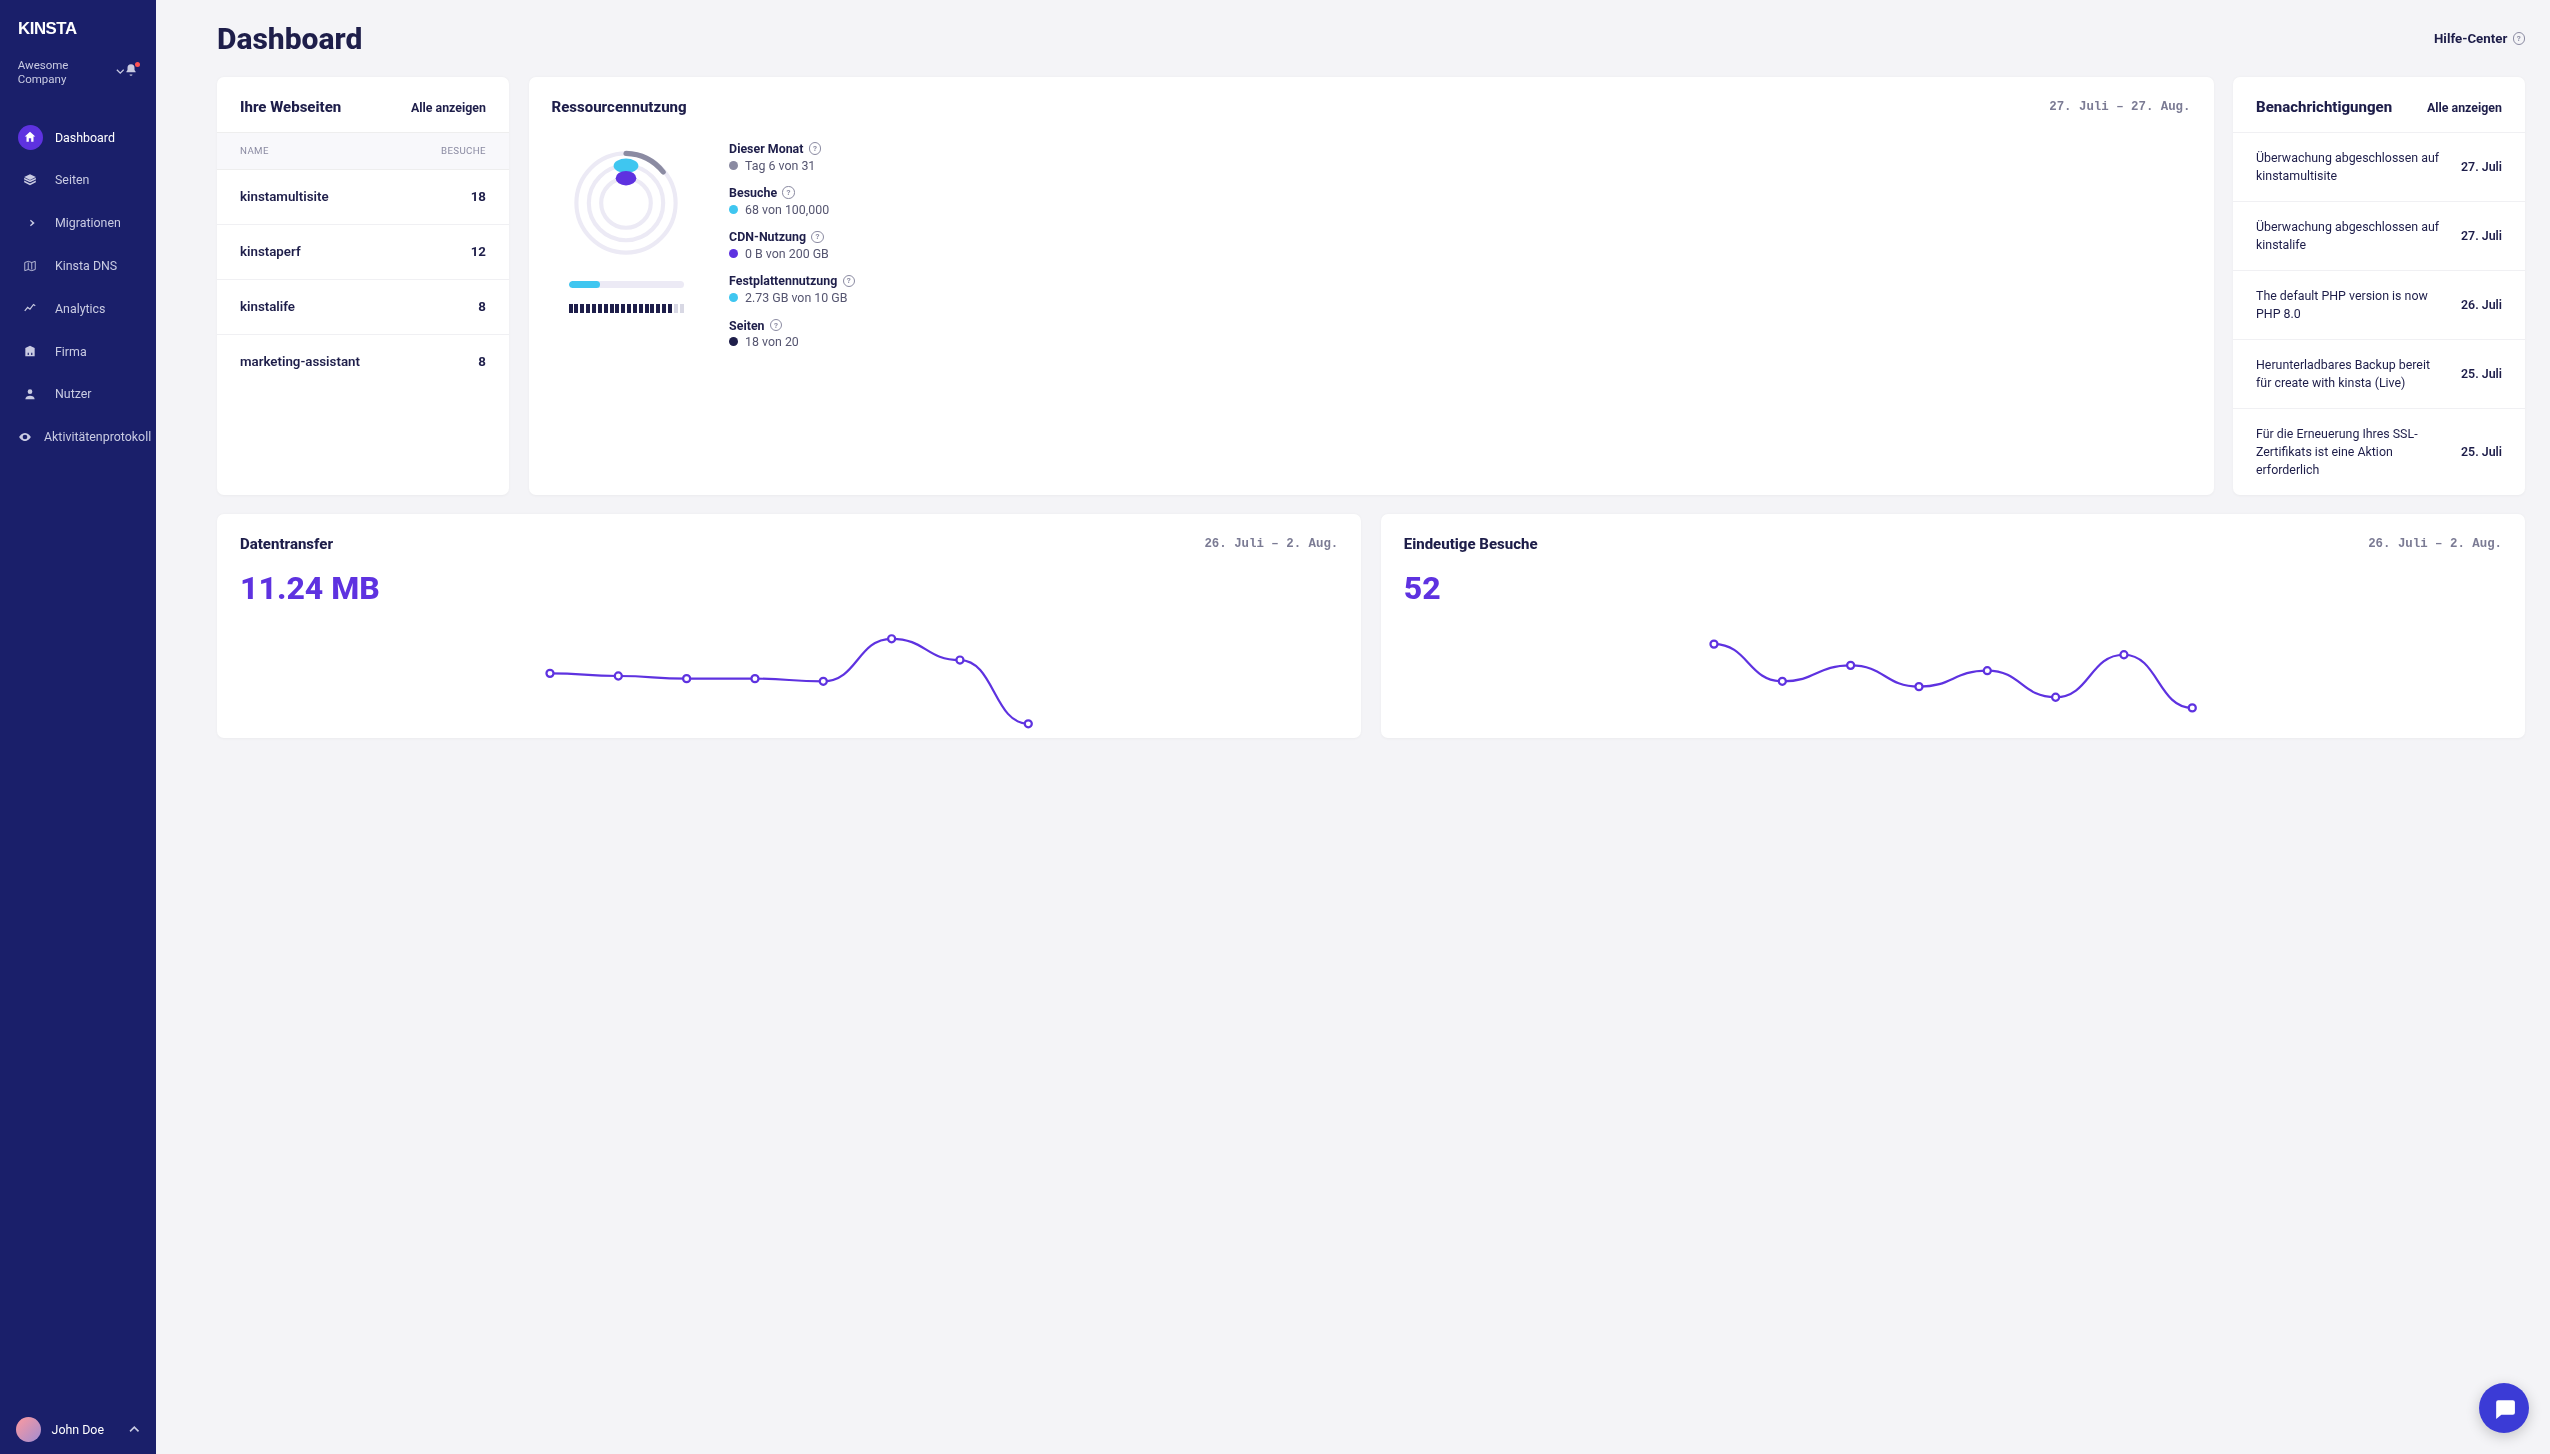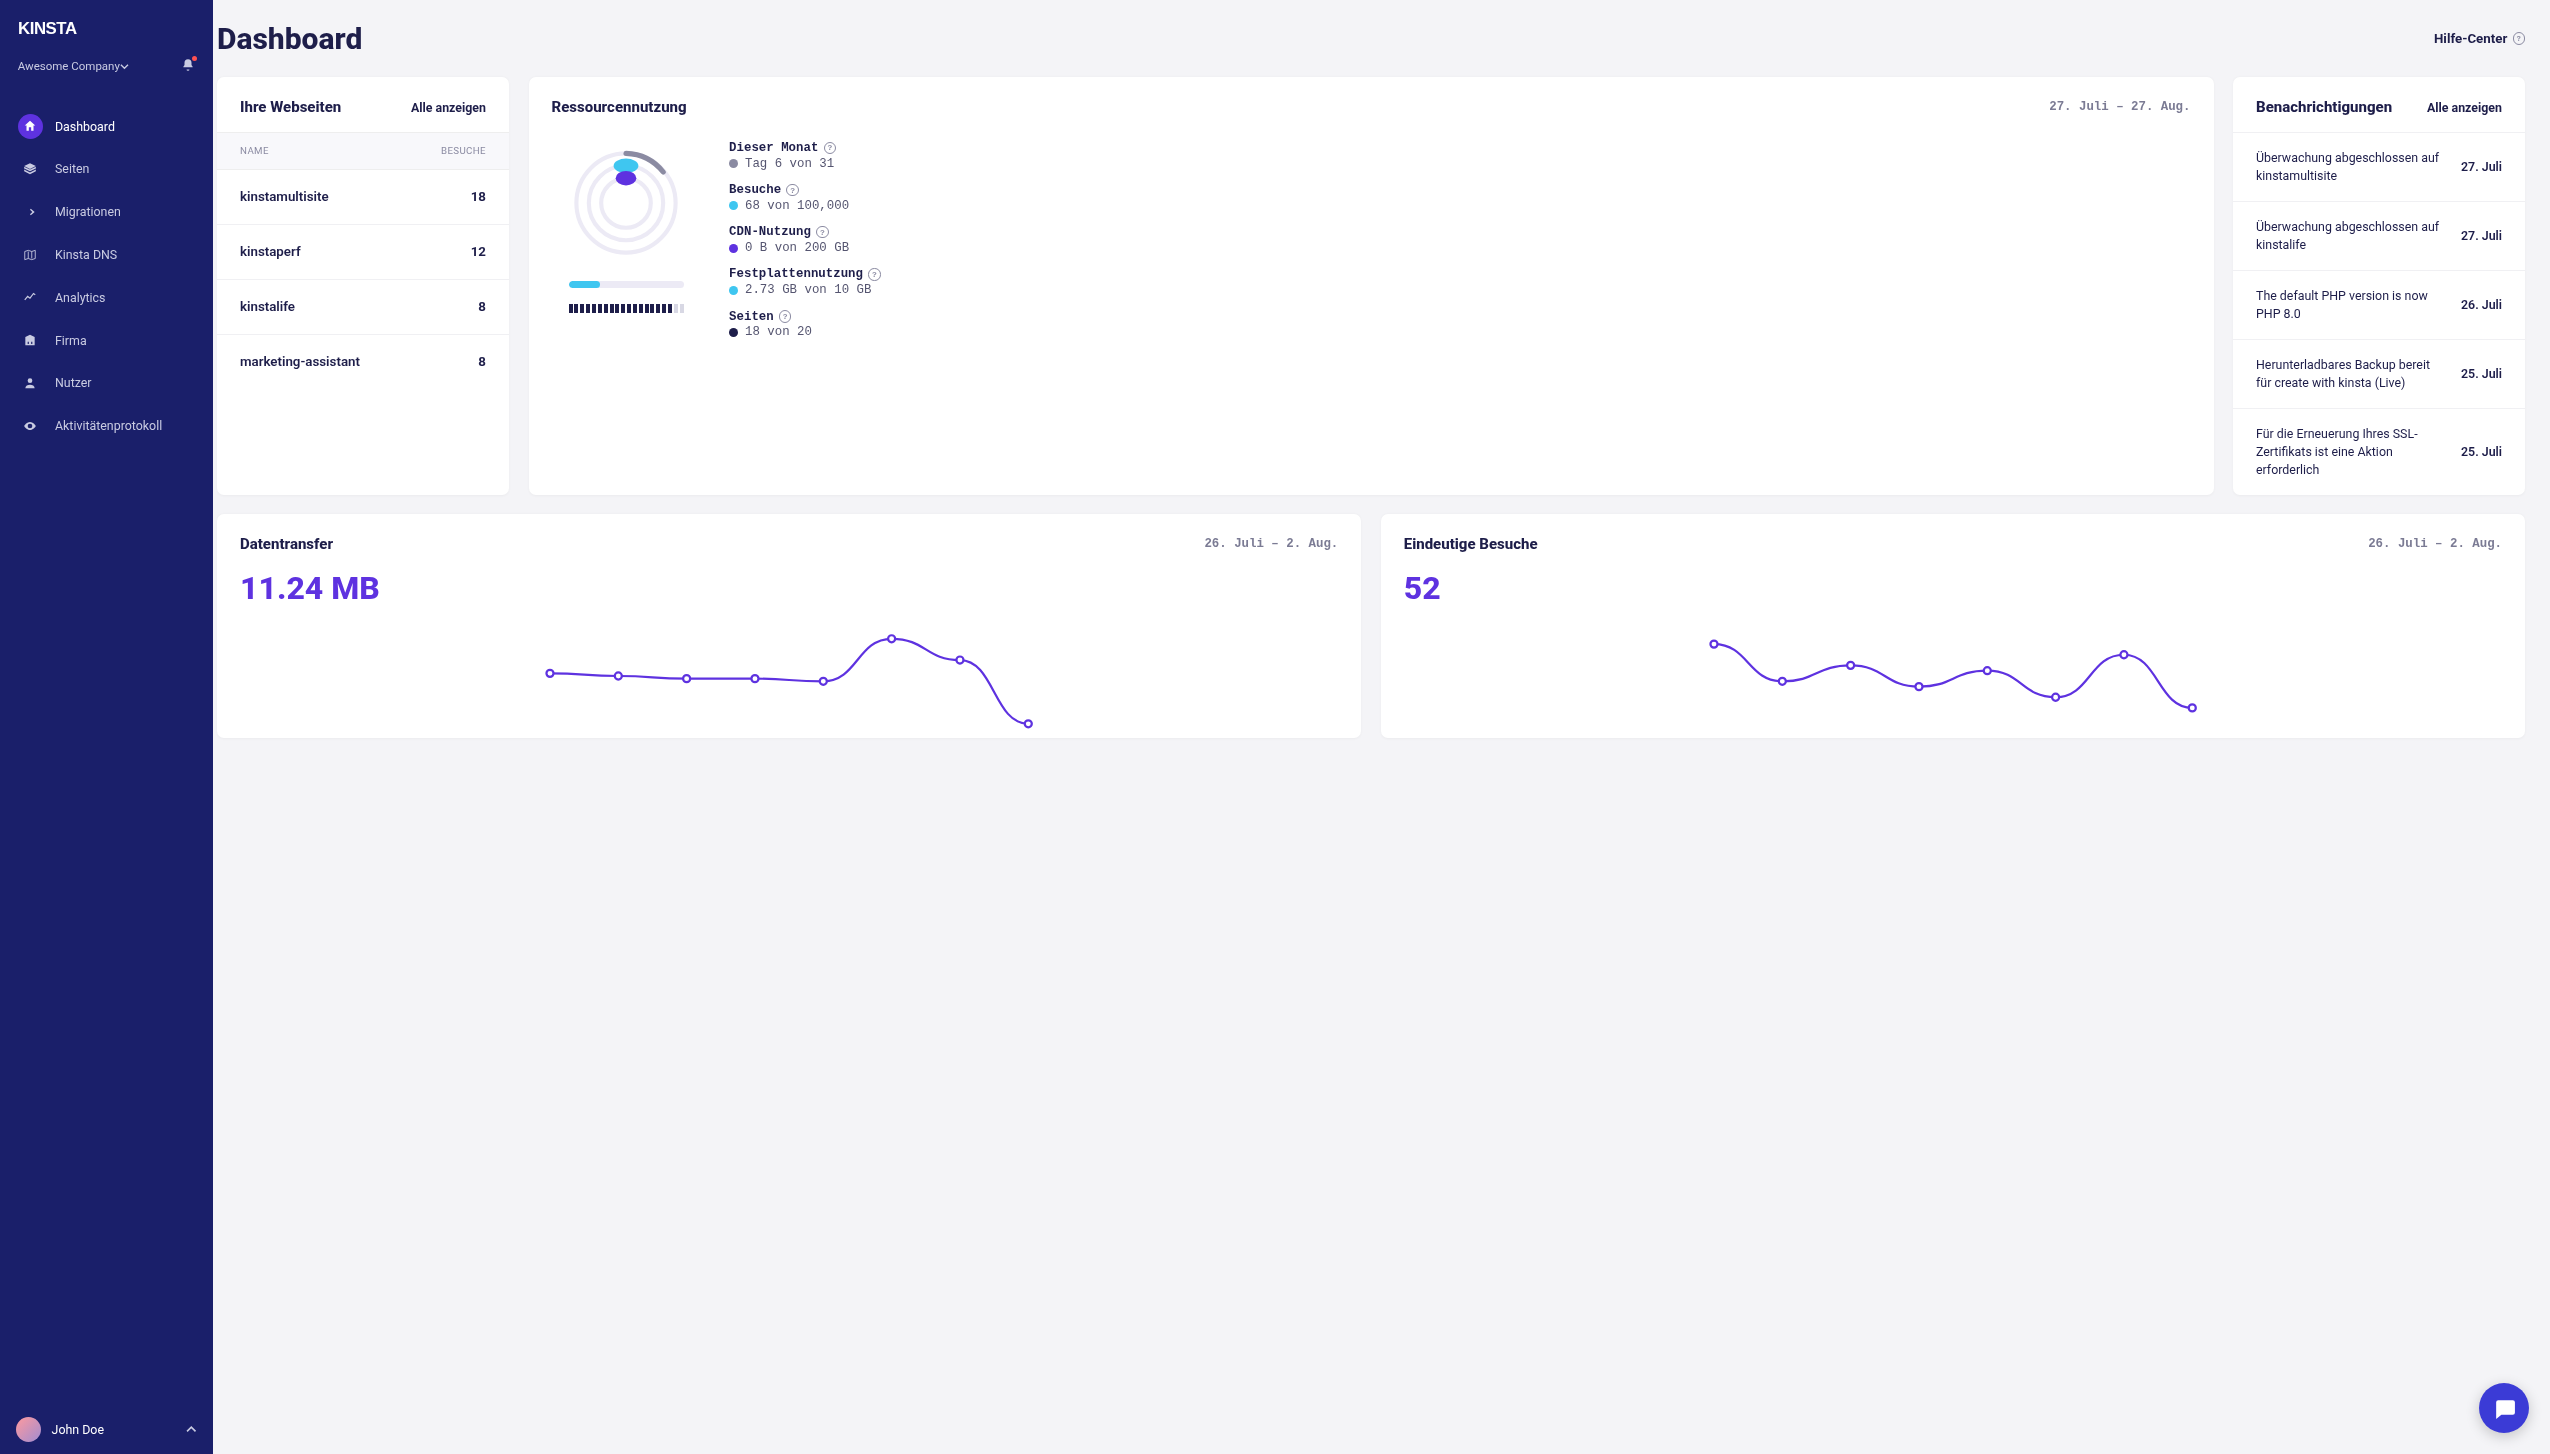--- a/index.html
+++ b/index.html
@@ -1,20 +1,20 @@
 <!DOCTYPE html>
 <html style="font-size:14px"><head>
 <meta charset="utf-8">
 <style>
 * { margin: 0; padding: 0; box-sizing: border-box; }
 body { font-family: -apple-system, BlinkMacSystemFont, "Segoe UI", Roboto, sans-serif; background: #f4f4f7; color: #1e1e4a; overflow-x: hidden; }
 .app { display: flex; min-height: 100vh; }
 
 
-.sidebar { width: 213px; background: #1a1f6a; color: #fff; display: flex; flex-direction: column; position: fixed; top: 0; bottom: 0; left: 0; }
+.sidebar { width: 156px; background: #1a1f6a; color: #fff; display: flex; flex-direction: column; position: fixed; top: 0; bottom: 0; left: 0; }
 .logo { padding: 19.5px 17.7px 12.4px; }
 .logo svg { fill: #fff; height: 17.7px; }
 .company-row { display: flex; align-items: center; justify-content: space-between; padding: 5.3px 17.7px 21px; font-size: 11.5px; color: #c9cbe2; }
 .company-select { display: flex; align-items: center; cursor: pointer; }
 .bell-wrap { position: relative; cursor: pointer; }
 .bell-wrap .dot { position: absolute; top: -1.8px; right: -1.8px; width: 5.3px; height: 5.3px; border-radius: 50%; background: #ff5252; }
 
 .nav { padding: 8.9px 7px; flex: 1; }
 .nav-item { display: flex; align-items: center; gap: 12.4px; padding: 8.9px 10.6px; border-radius: 5.3px; color: #c9cbe2; font-size: 12.4px; cursor: pointer; }
 .nav-item.active { background: transparent; color: #fff; }
@@ -42,21 +42,21 @@
 
 .sites-head { display: flex; background: #f8f8fb; padding: 12.4px 23px; font-size: 9.7px; color: #8b8ba2; font-weight: 400; letter-spacing: 0.04em; border-top: 0.9px solid #eee; border-bottom: 0.9px solid #eee; }
 .sites-head .c1 { flex: 1; }
 .sites-head .c2 { width: 62px; text-align: right; }
 .site-row { display: flex; padding: 19.5px 23px; border-bottom: 0.9px solid #f0f0f3; font-size: 13.3px; }
 .site-row:last-child { border-bottom: none; }
 .site-row .c1 { flex: 1; font-weight: 600; color: #1e1e4a; }
 .site-row .c2 { width: 62px; text-align: right; font-weight: 700; color: #1e1e4a; }
 
 
-.resource-body { display: flex; padding: 8.9px 26.6px 26.6px; gap: 32px; font-family: Liberation Mono, monospace; }
+.resource-body { display: flex; padding: 8.9px 26.6px 26.6px; gap: 32px; }
 .gauges { width: 142px; display: flex; flex-direction: column; align-items: center; gap: 16px; }
 .donut { width: 124px; height: 124px; position: relative; }
 .bar { width: 115px; height: 7px; border-radius: 3.5px; background: #eceaf5; position: relative; overflow: hidden; }
 .bar-fill { position: absolute; left: 0; top: 0; bottom: 0; border-radius: 3.5px; }
 .dotted-bar { width: 115px; height: 8.9px; display: flex; gap: 1.8px; }
 .dotted-bar span { flex: 1; height: 100%; background: #1e1e4a; }
 .dotted-bar span.empty { background: #d8d8e4; }
 
 .metrics { flex: 1; display: flex; flex-direction: column; gap: 12.4px; font-size: 12.4px; }
 .metric-label { font-weight: 700; color: #1e1e4a; display: flex; align-items: center; gap: 5.3px; }

